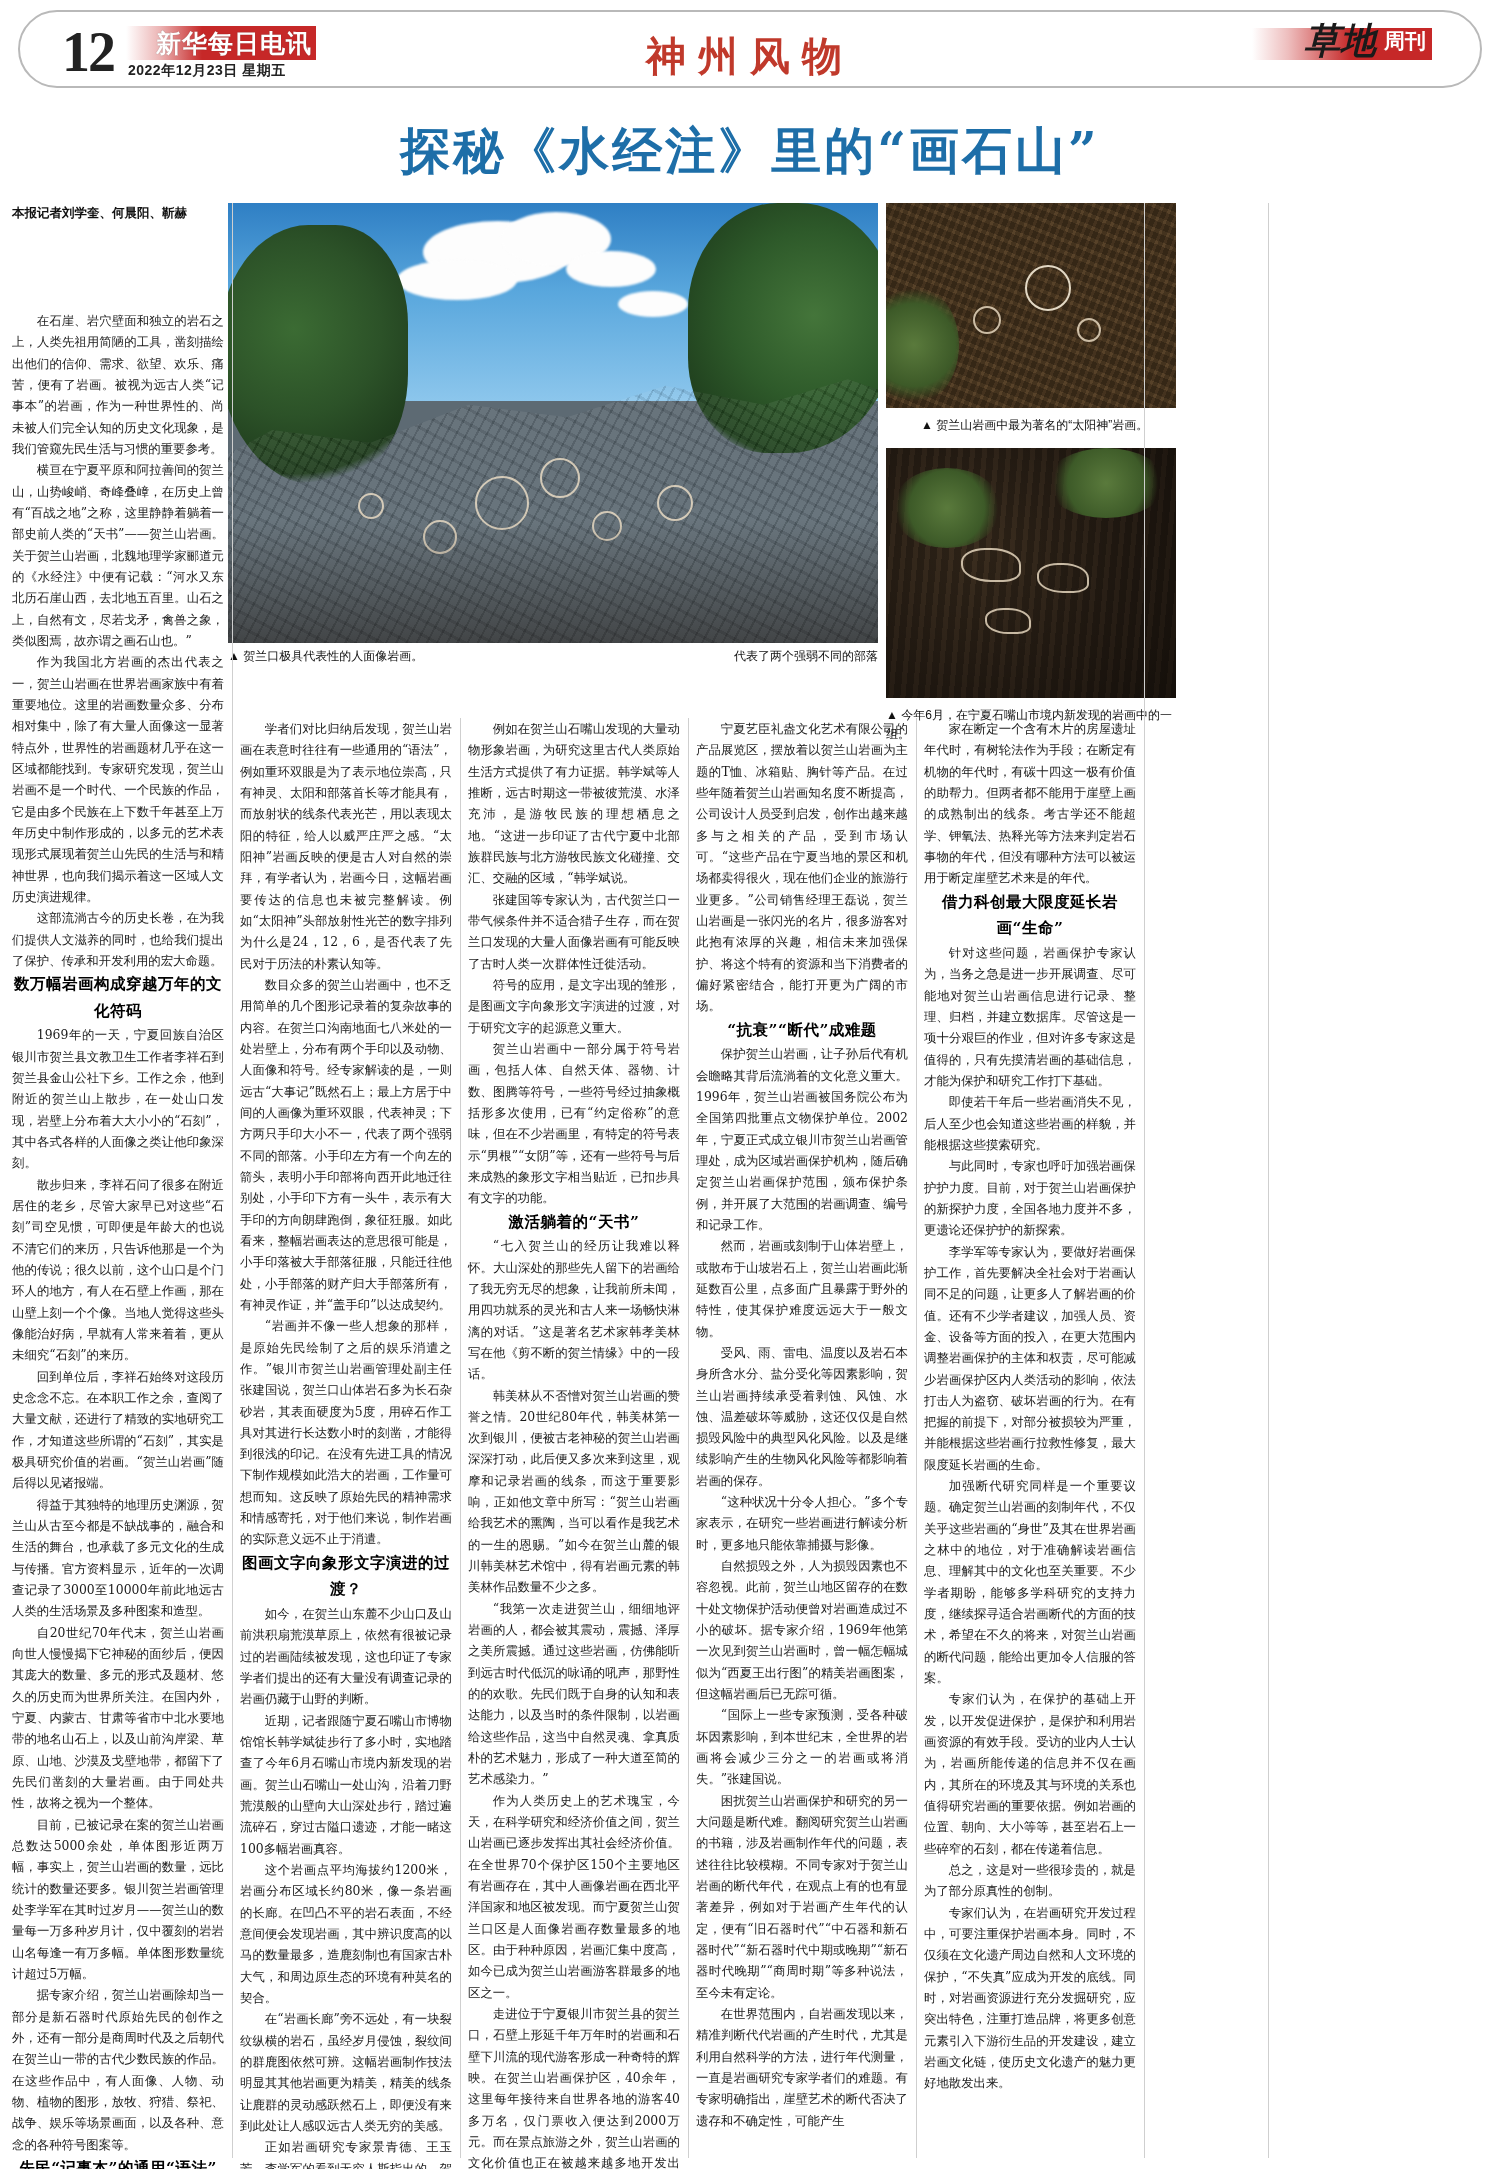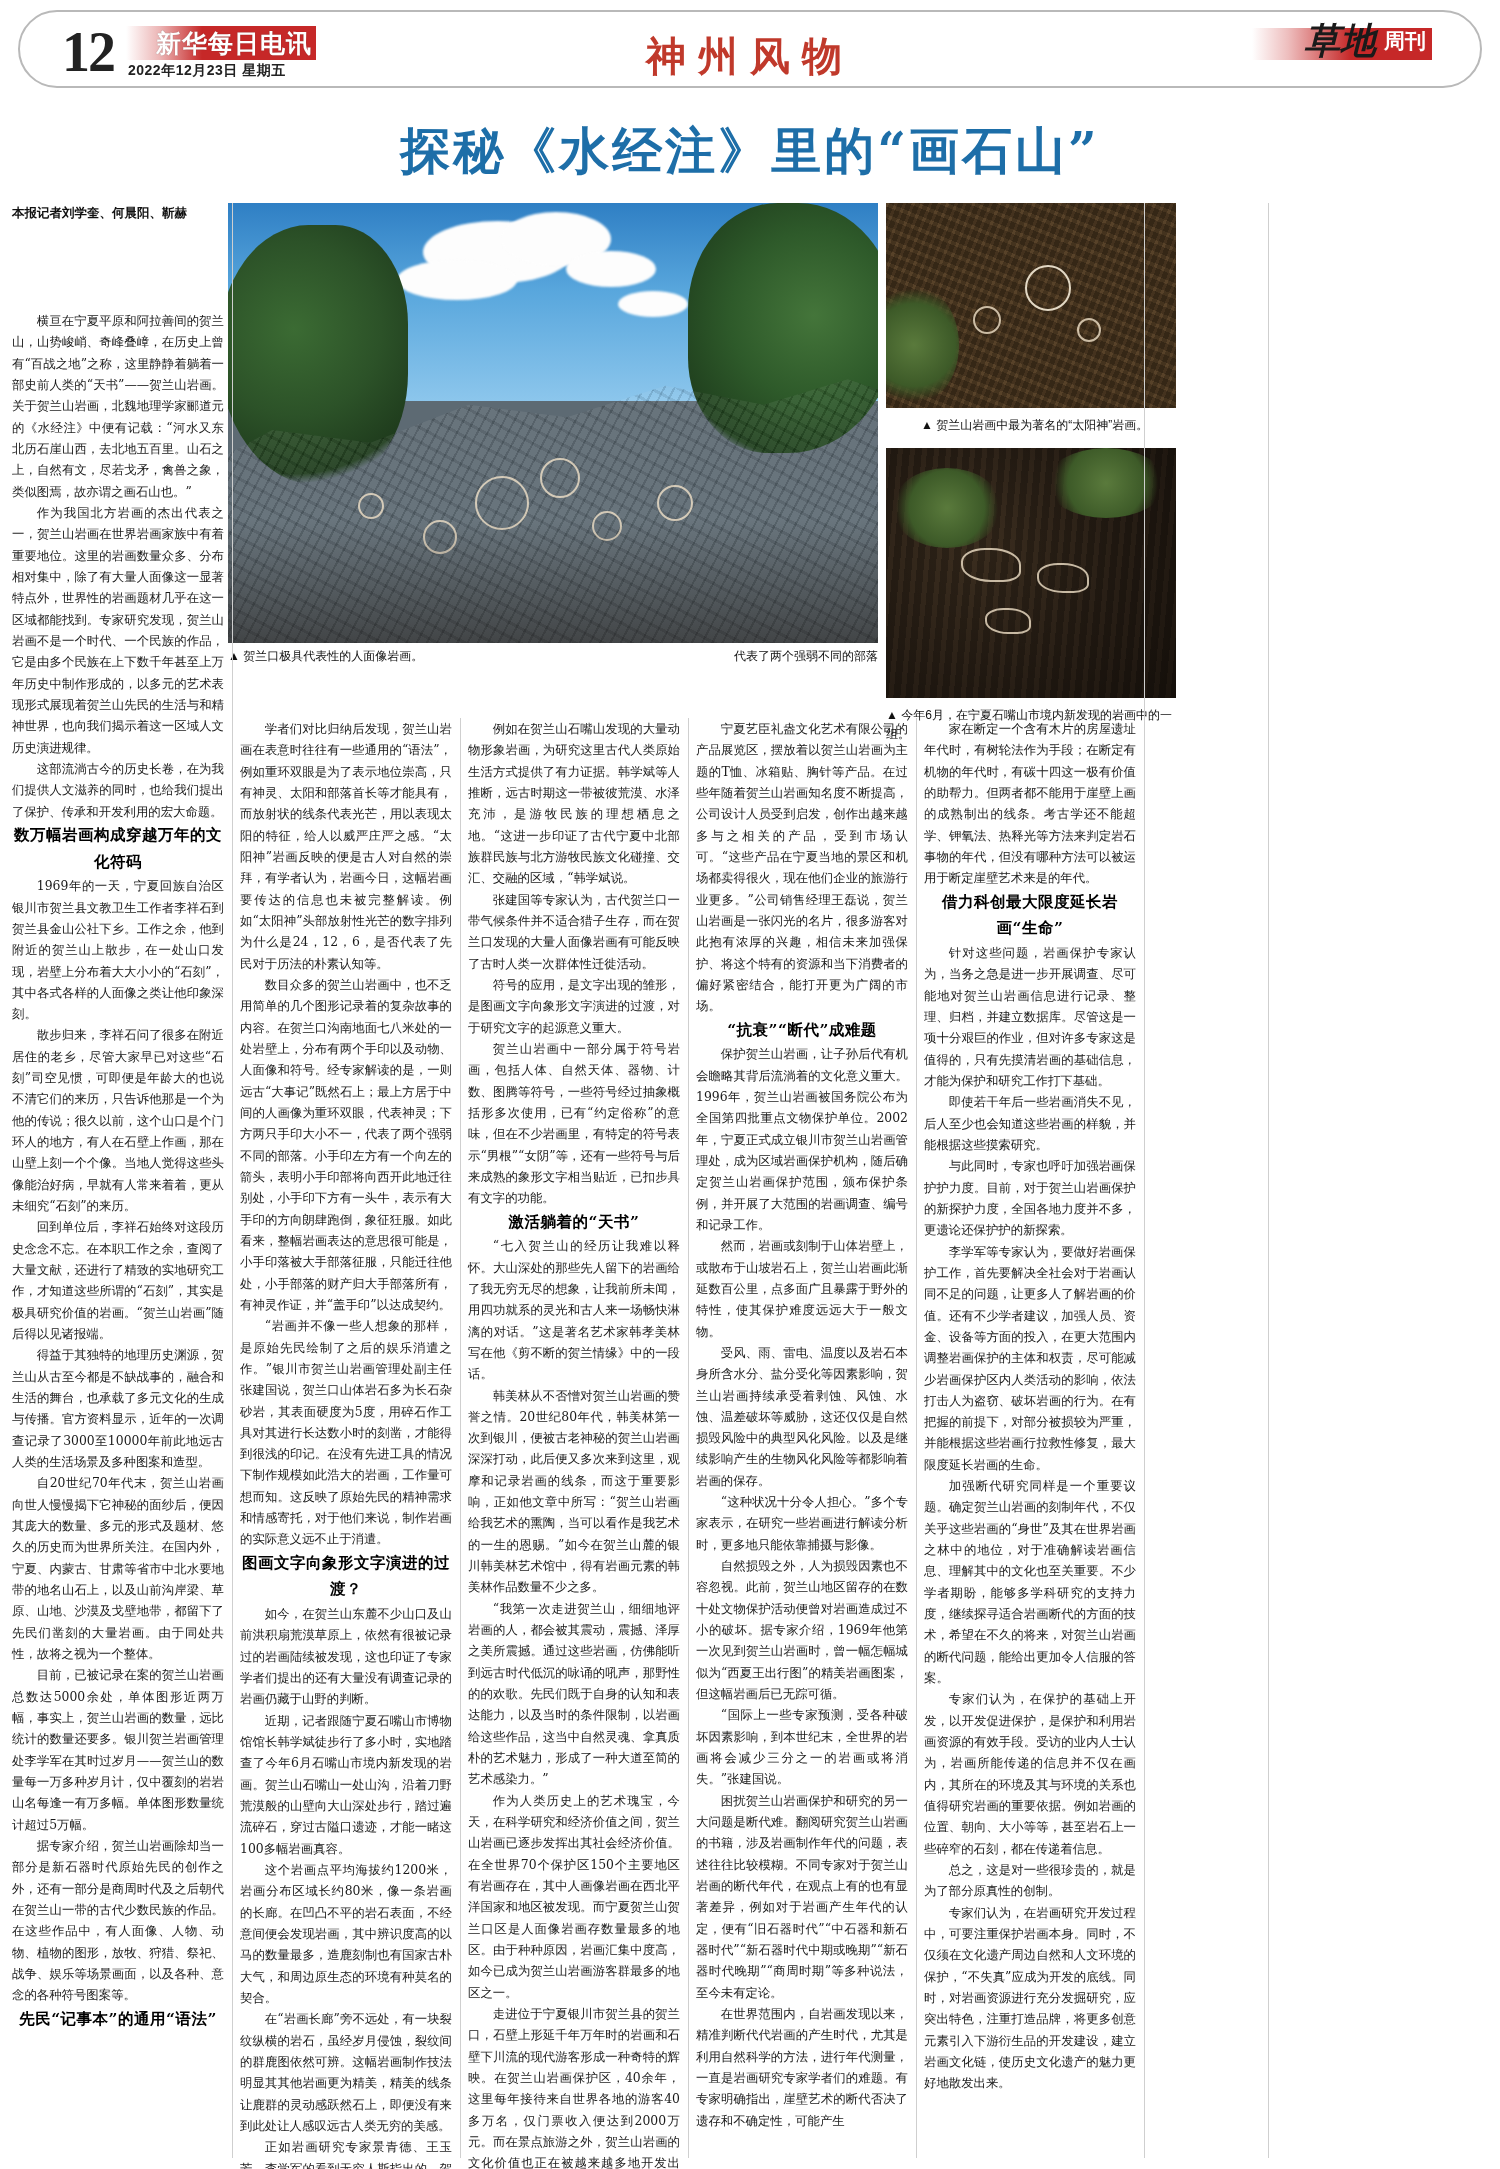--- a/index.html
+++ b/index.html
@@ -287,20 +287,21 @@
 <div class="cap-r cap-r-2">▲ 今年6月，在宁夏石嘴山市境内新发现的岩画中的一组。</div>
 
 <div class="vrule" style="left:232px; top:203px; height:1955px;"></div>
 <div class="vrule" style="left:460px; top:718px; height:1440px;"></div>
 <div class="vrule" style="left:688px; top:718px; height:1440px;"></div>
 <div class="vrule" style="left:916px; top:718px; height:1440px;"></div>
 <div class="vrule" style="left:1144px; top:203px; height:1955px;"></div>
 <div class="vrule" style="left:1268px; top:203px; height:1955px;"></div>
 
 <div class="col c-a">
+    <p>在石崖、岩穴壁面和独立的岩石之上，人类先祖用简陋的工具，凿刻描绘出他们的信仰、需求、欲望、欢乐、痛苦，便有了岩画。被视为远古人类“记事本”的岩画，作为一种世界性的、尚未被人们完全认知的历史文化现象，是我们管窥先民生活与习惯的重要参考。</p>
     <p>横亘在宁夏平原和阿拉善间的贺兰山，山势峻峭、奇峰叠嶂，在历史上曾有“百战之地”之称，这里静静着躺着一部史前人类的“天书”——贺兰山岩画。关于贺兰山岩画，北魏地理学家郦道元的《水经注》中便有记载：“河水又东北历石崖山西，去北地五百里。山石之上，自然有文，尽若戈矛，禽兽之象，类似图焉，故亦谓之画石山也。”</p>
     <p>作为我国北方岩画的杰出代表之一，贺兰山岩画在世界岩画家族中有着重要地位。这里的岩画数量众多、分布相对集中，除了有大量人面像这一显著特点外，世界性的岩画题材几乎在这一区域都能找到。专家研究发现，贺兰山岩画不是一个时代、一个民族的作品，它是由多个民族在上下数千年甚至上万年历史中制作形成的，以多元的艺术表现形式展现着贺兰山先民的生活与和精神世界，也向我们揭示着这一区域人文历史演进规律。</p>
     <p>这部流淌古今的历史长卷，在为我们提供人文滋养的同时，也给我们提出了保护、传承和开发利用的宏大命题。</p>
     <p class="sub">数万幅岩画构成穿越万年的文化符码</p>
     <p>1969年的一天，宁夏回族自治区银川市贺兰县文教卫生工作者李祥石到贺兰县金山公社下乡。工作之余，他到附近的贺兰山上散步，在一处山口发现，岩壁上分布着大大小小的“石刻”，其中各式各样的人面像之类让他印象深刻。</p>
     <p>散步归来，李祥石问了很多在附近居住的老乡，尽管大家早已对这些“石刻”司空见惯，可即便是年龄大的也说不清它们的来历，只告诉他那是一个为他的传说；很久以前，这个山口是个门环人的地方，有人在石壁上作画，那在山壁上刻一个个像。当地人觉得这些头像能治好病，早就有人常来着着，更从未细究“石刻”的来历。</p>
     <p>回到单位后，李祥石始终对这段历史念念不忘。在本职工作之余，查阅了大量文献，还进行了精致的实地研究工作，才知道这些所谓的“石刻”，其实是极具研究价值的岩画。“贺兰山岩画”随后得以见诸报端。</p>
     <p>得益于其独特的地理历史渊源，贺兰山从古至今都是不缺战事的，融合和生活的舞台，也承载了多元文化的生成与传播。官方资料显示，近年的一次调查记录了3000至10000年前此地远古人类的生活场景及多种图案和造型。</p>
     <p>自20世纪70年代末，贺兰山岩画向世人慢慢揭下它神秘的面纱后，便因其庞大的数量、多元的形式及题材、悠久的历史而为世界所关注。在国内外，宁夏、内蒙古、甘肃等省市中北水要地带的地名山石上，以及山前沟岸梁、草原、山地、沙漠及戈壁地带，都留下了先民们凿刻的大量岩画。由于同处共性，故将之视为一个整体。</p>
     <p>目前，已被记录在案的贺兰山岩画总数达5000余处，单体图形近两万幅，事实上，贺兰山岩画的数量，远比统计的数量还要多。银川贺兰岩画管理处李学军在其时过岁月——贺兰山的数量每一万多种岁月计，仅中覆刻的岩岩山名每逢一有万多幅。单体图形数量统计超过5万幅。</p>

